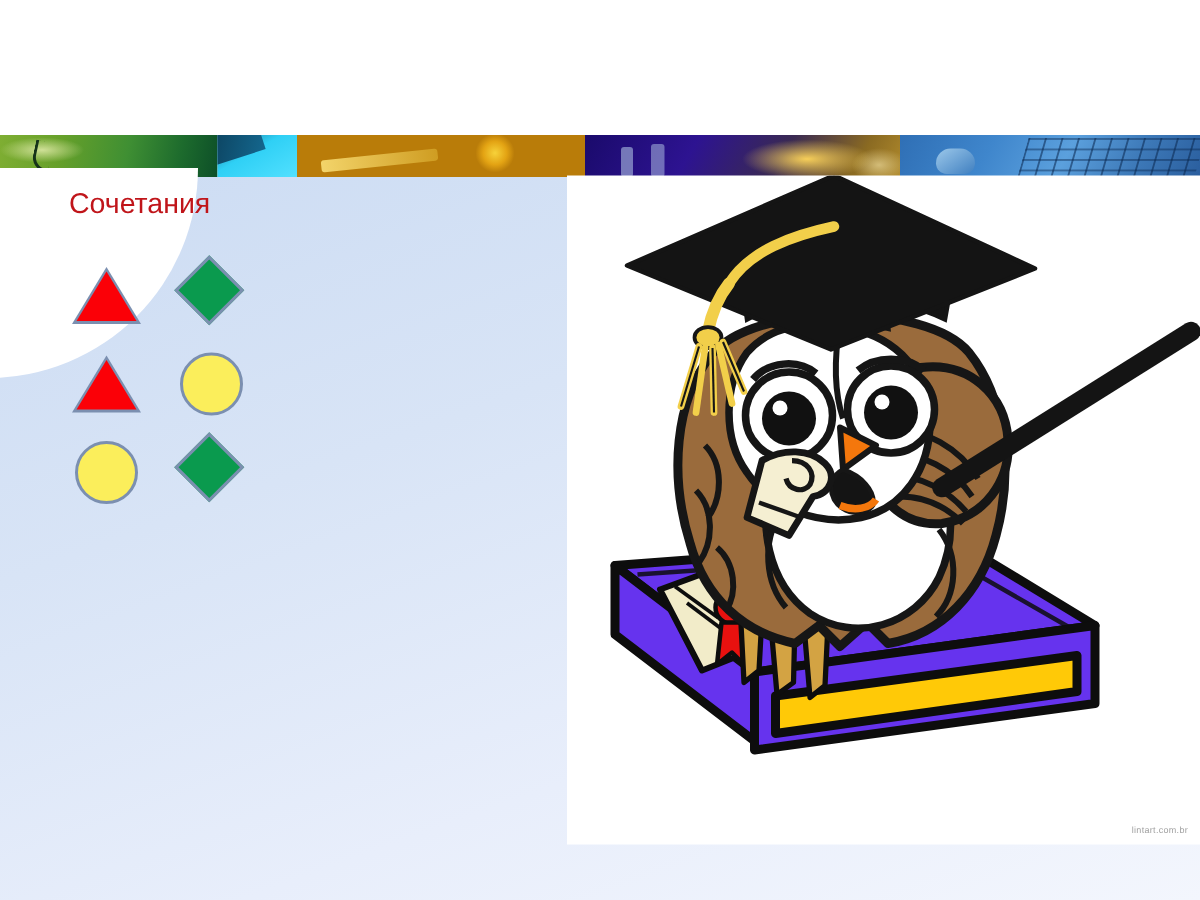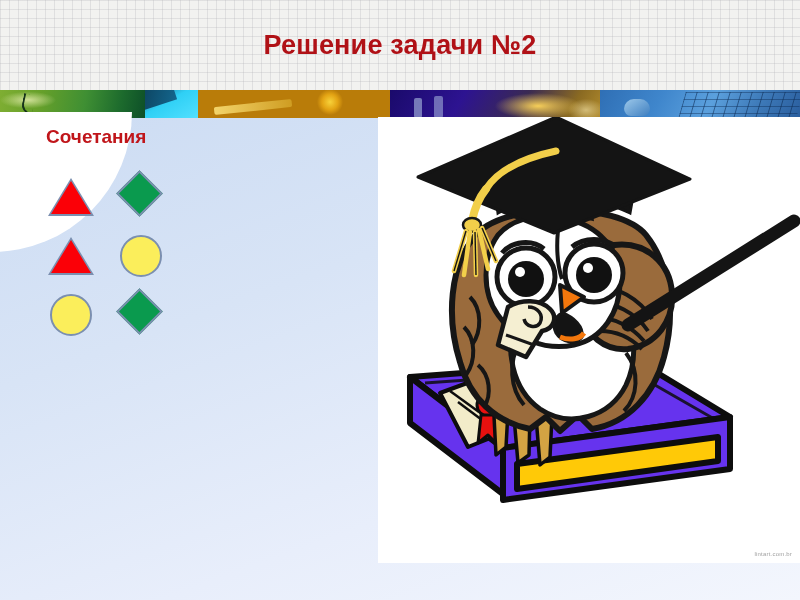--- a/index.html
+++ b/index.html
@@ -133,21 +133,21 @@
   }
 
   
   #left-panel {
     position: absolute;
     left: 46px; top: 126px;
     width: 300px;
   }
   #section-heading {
     font-size: 19px;
-    font-weight: bold;
+    font-weight: normal;
     color: #c0151a;
     margin: 0 0 26px 0;
   }
   #combo-list { display: flex; flex-direction: column; gap: 13px; }
   .combo-row { display: flex; align-items: center; gap: 20px; height: 46px; }
   .shape-slot { width: 50px; height: 46px; position: relative; }
 
   
   .sh-triangle {
     position: absolute; left: 2px; top: 4px;
@@ -199,23 +199,20 @@
     letter-spacing: 0.2px;
     font-family: "Liberation Sans", sans-serif;
     opacity: 0.85;
   }
 </style>
 </head>
 <body>
 
 <div id="slide">
 
-  <div id="title-bar">
-    <div id="title-text">Решение задачи №2</div>
-  </div>
 
   <div id="photo-band">
     <div class="band-seg seg-green"></div>
     <div class="band-seg seg-cyan"></div>
     <div class="band-seg seg-orange"></div>
     <div class="band-seg seg-navy"></div>
     <div class="band-seg seg-keyboard"></div>
   </div>
 
   <div id="body-bg"></div>

